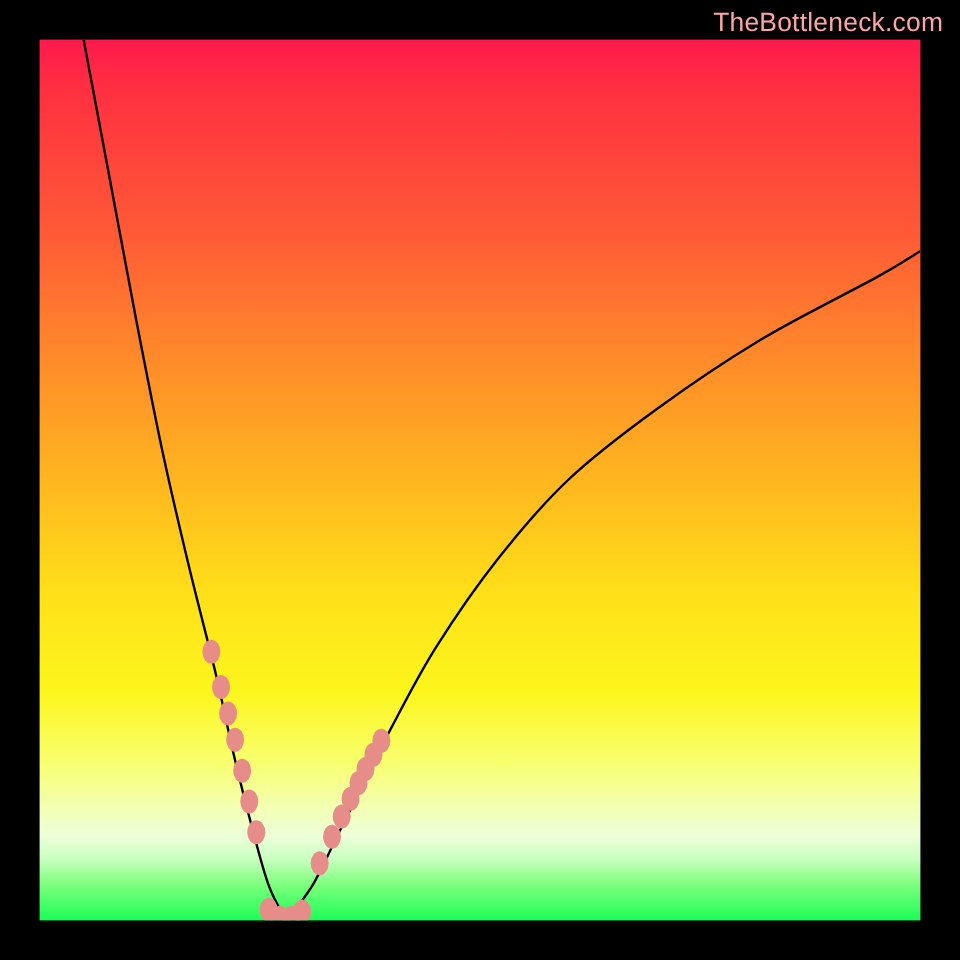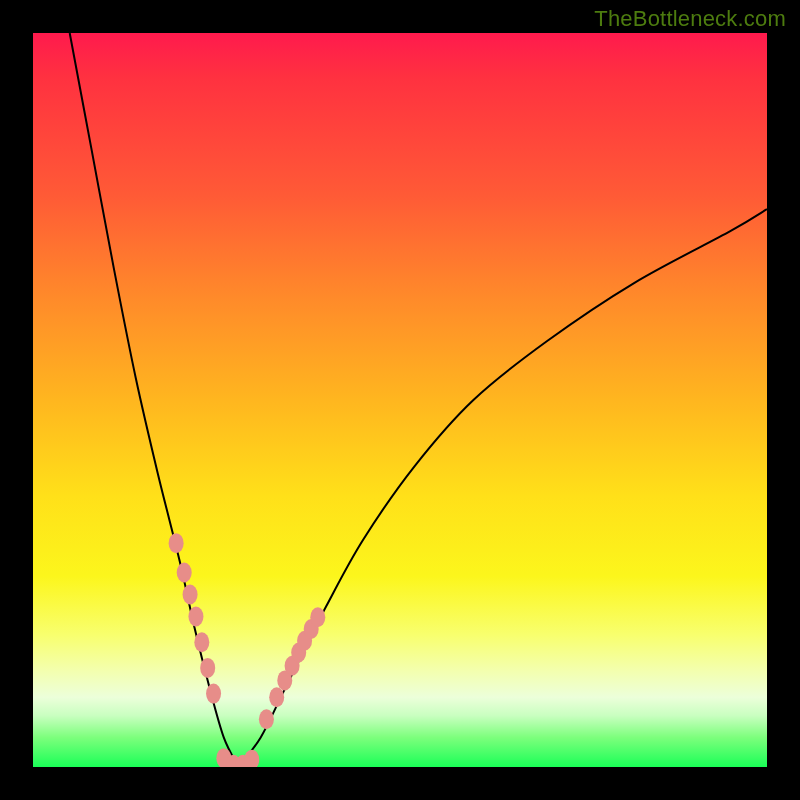--- a/index.html
+++ b/index.html
@@ -41,21 +41,21 @@
       #ecffda 90.5%,
       #c9ffc0 93%,
       #7cff7c 96%,
       #1aff57 100%
     );
   }
   .watermark {
     position: absolute;
     top: 6px;
     right: 14px;
-    color: #4d7c0f;
+    color: #fca5a5;
     font-size: 22px;
     letter-spacing: 0.2px;
     font-weight: 400;
     user-select: none;
   }
   svg.curves {
     position: absolute;
     top: 0;
     left: 0;
     width: 734px;

